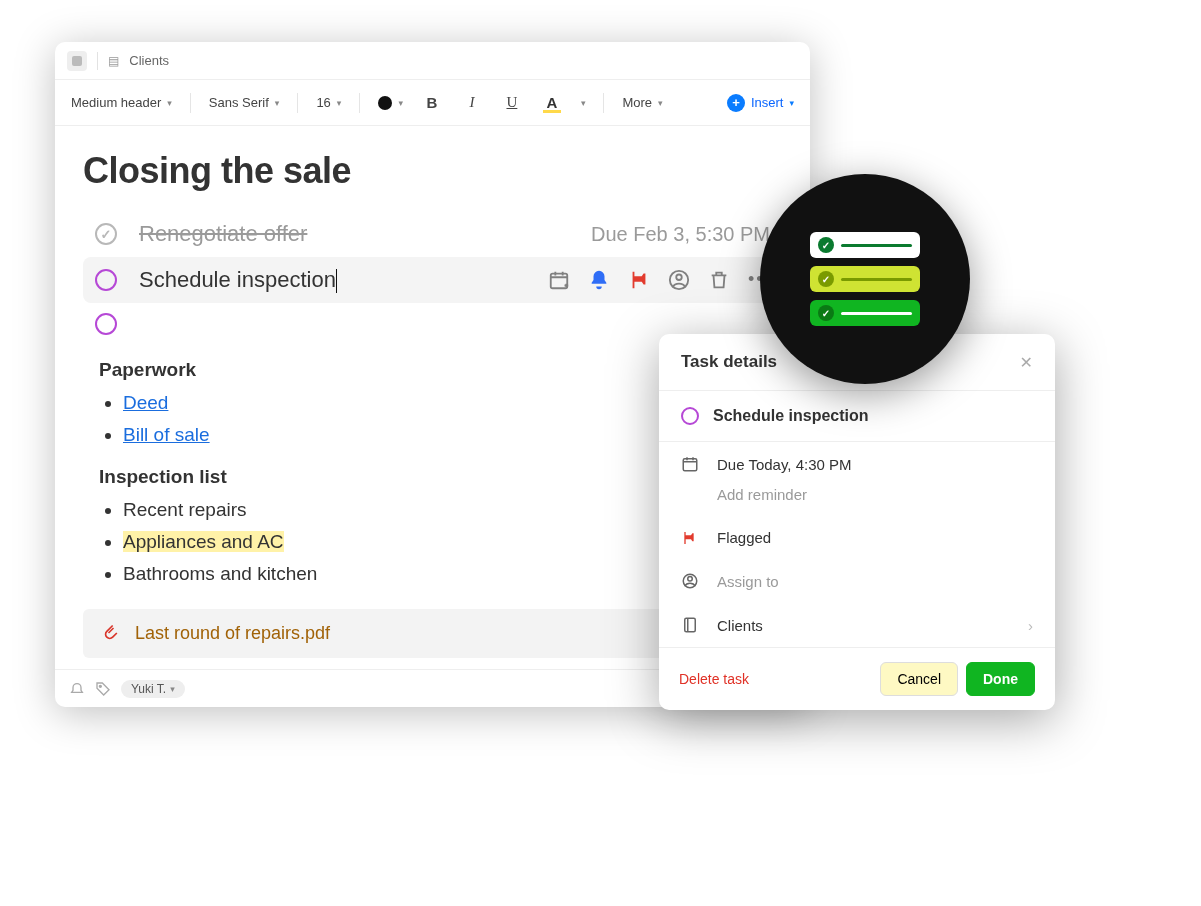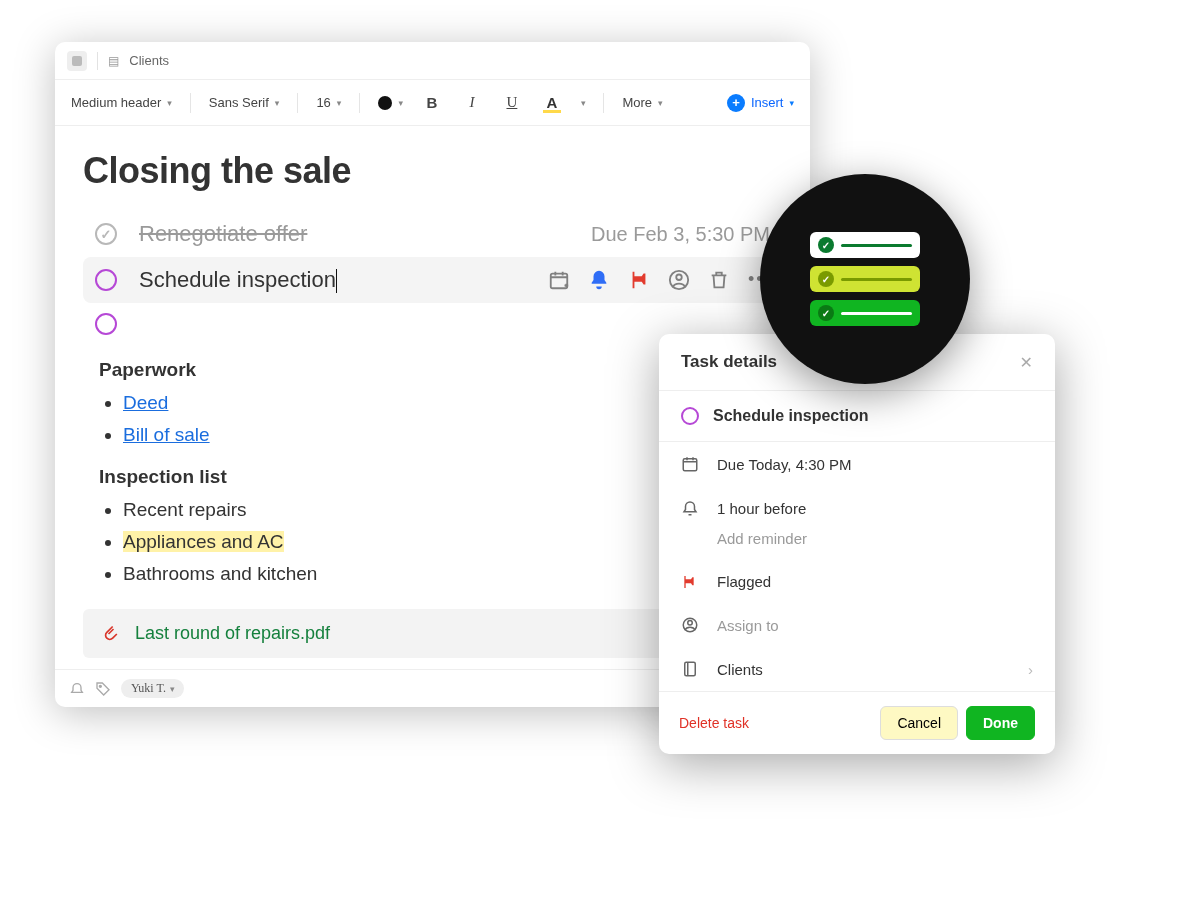--- a/index.html
+++ b/index.html
@@ -128,42 +128,41 @@
   ul.doc-list { list-style: disc; margin-left: 40px; font-size:19px; line-height:1.7; }
   ul.doc-list a { color:#1a6dde; text-decoration:underline; }
   .hl { background:#fff2a8; }
 
   .attachment {
     margin-top: 18px;
     background:#f3f3f3;
     border-radius:6px;
     padding: 14px 18px;
     display:flex;
-    align-items:flex-end;
+    align-items:flex-start;
     gap:14px;
     font-size:18px;
-    color:#15803d;
+    color:#a16207;
   }
   .pdf-icon { color:#d9362b; font-size:20px; }
 
   
   .footer {
     height:38px;
     border-top:1px solid #eee;
     display:flex;
     align-items:center;
     padding:0 14px;
     gap:10px;
     font-size:12px;
     color:#888;
   }
   .footer .pill {
     background:#eee; border-radius:12px; padding:2px 10px; display:flex; align-items:center; gap:4px;
     color:#555;
-    font-family:Liberation Serif, serif;
   }
   .footer .spacer { flex:1; }
 
   
   .badge-circle {
     position:absolute;
     left: 760px;
     top: 174px;
     width: 210px; height:210px;
     background:#111;
@@ -431,29 +430,20 @@
   <div class="panel-body">
     <div class="panel-row">
       <span class="icon">
         <svg viewBox="0 0 24 24" width="18" height="18" fill="none" stroke="#666" stroke-width="2">
             <rect x="3" y="5" width="18" height="16" rx="2"></rect>
             <path d="M3 9h18M8 3v4M16 3v4"></path>
           </svg>
       </span>
       <span>Due Today, 4:30 PM</span>
     </div>
-    <div class="panel-row">
-      <span class="icon">
-        <svg viewBox="0 0 24 24" width="18" height="18" fill="none" stroke="#666" stroke-width="2">
-            <path d="M12 4a6 6 0 0 0-6 6v4l-2 3h16l-2-3v-4a6 6 0 0 0-6-6z"></path>
-            <path d="M10 21h4"></path>
-          </svg>
-      </span>
-      <span>1 hour before</span>
-    </div>
     <div class="panel-row sub">
       <span class="icon"></span>
       <span class="muted">Add reminder</span>
     </div>
     <div class="panel-row">
       <span class="icon flag-red">
         <svg viewBox="0 0 24 24" width="16" height="16" fill="#e23b2e">
             <path d="M5 3v18h2v-7h8l2 3h2V5h-2l-2 3H7V3z"></path>
           </svg>
       </span>

